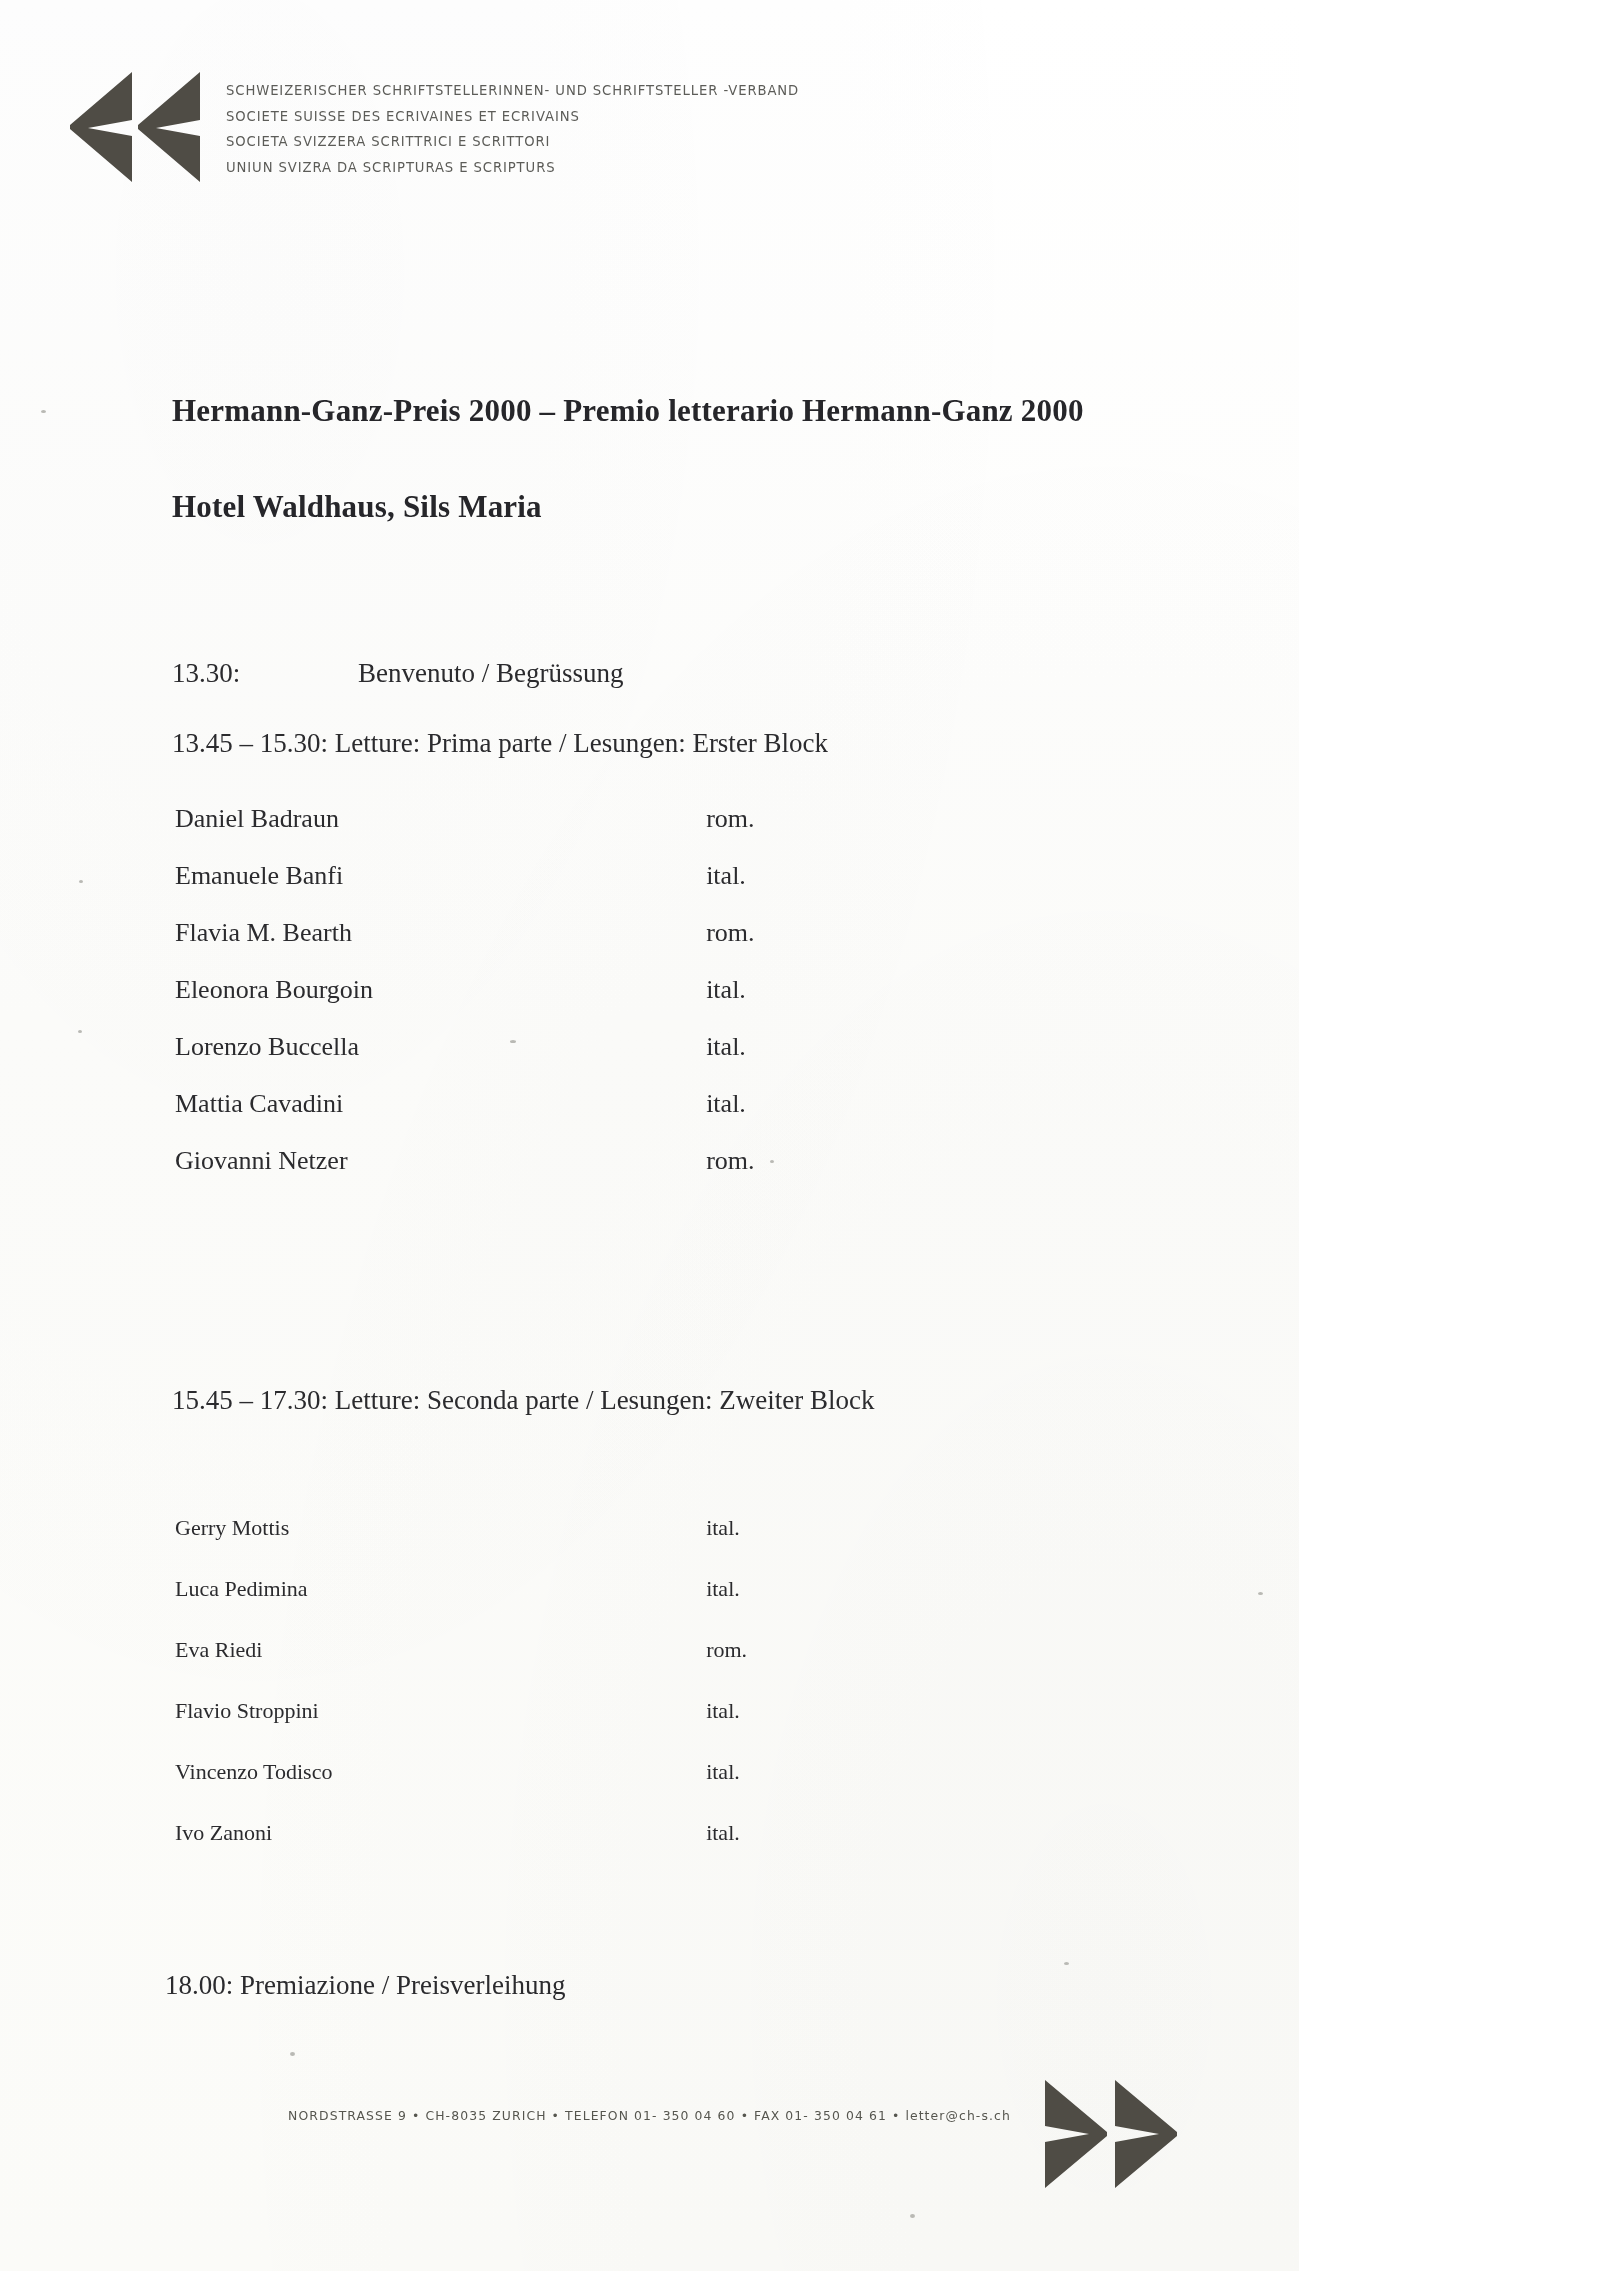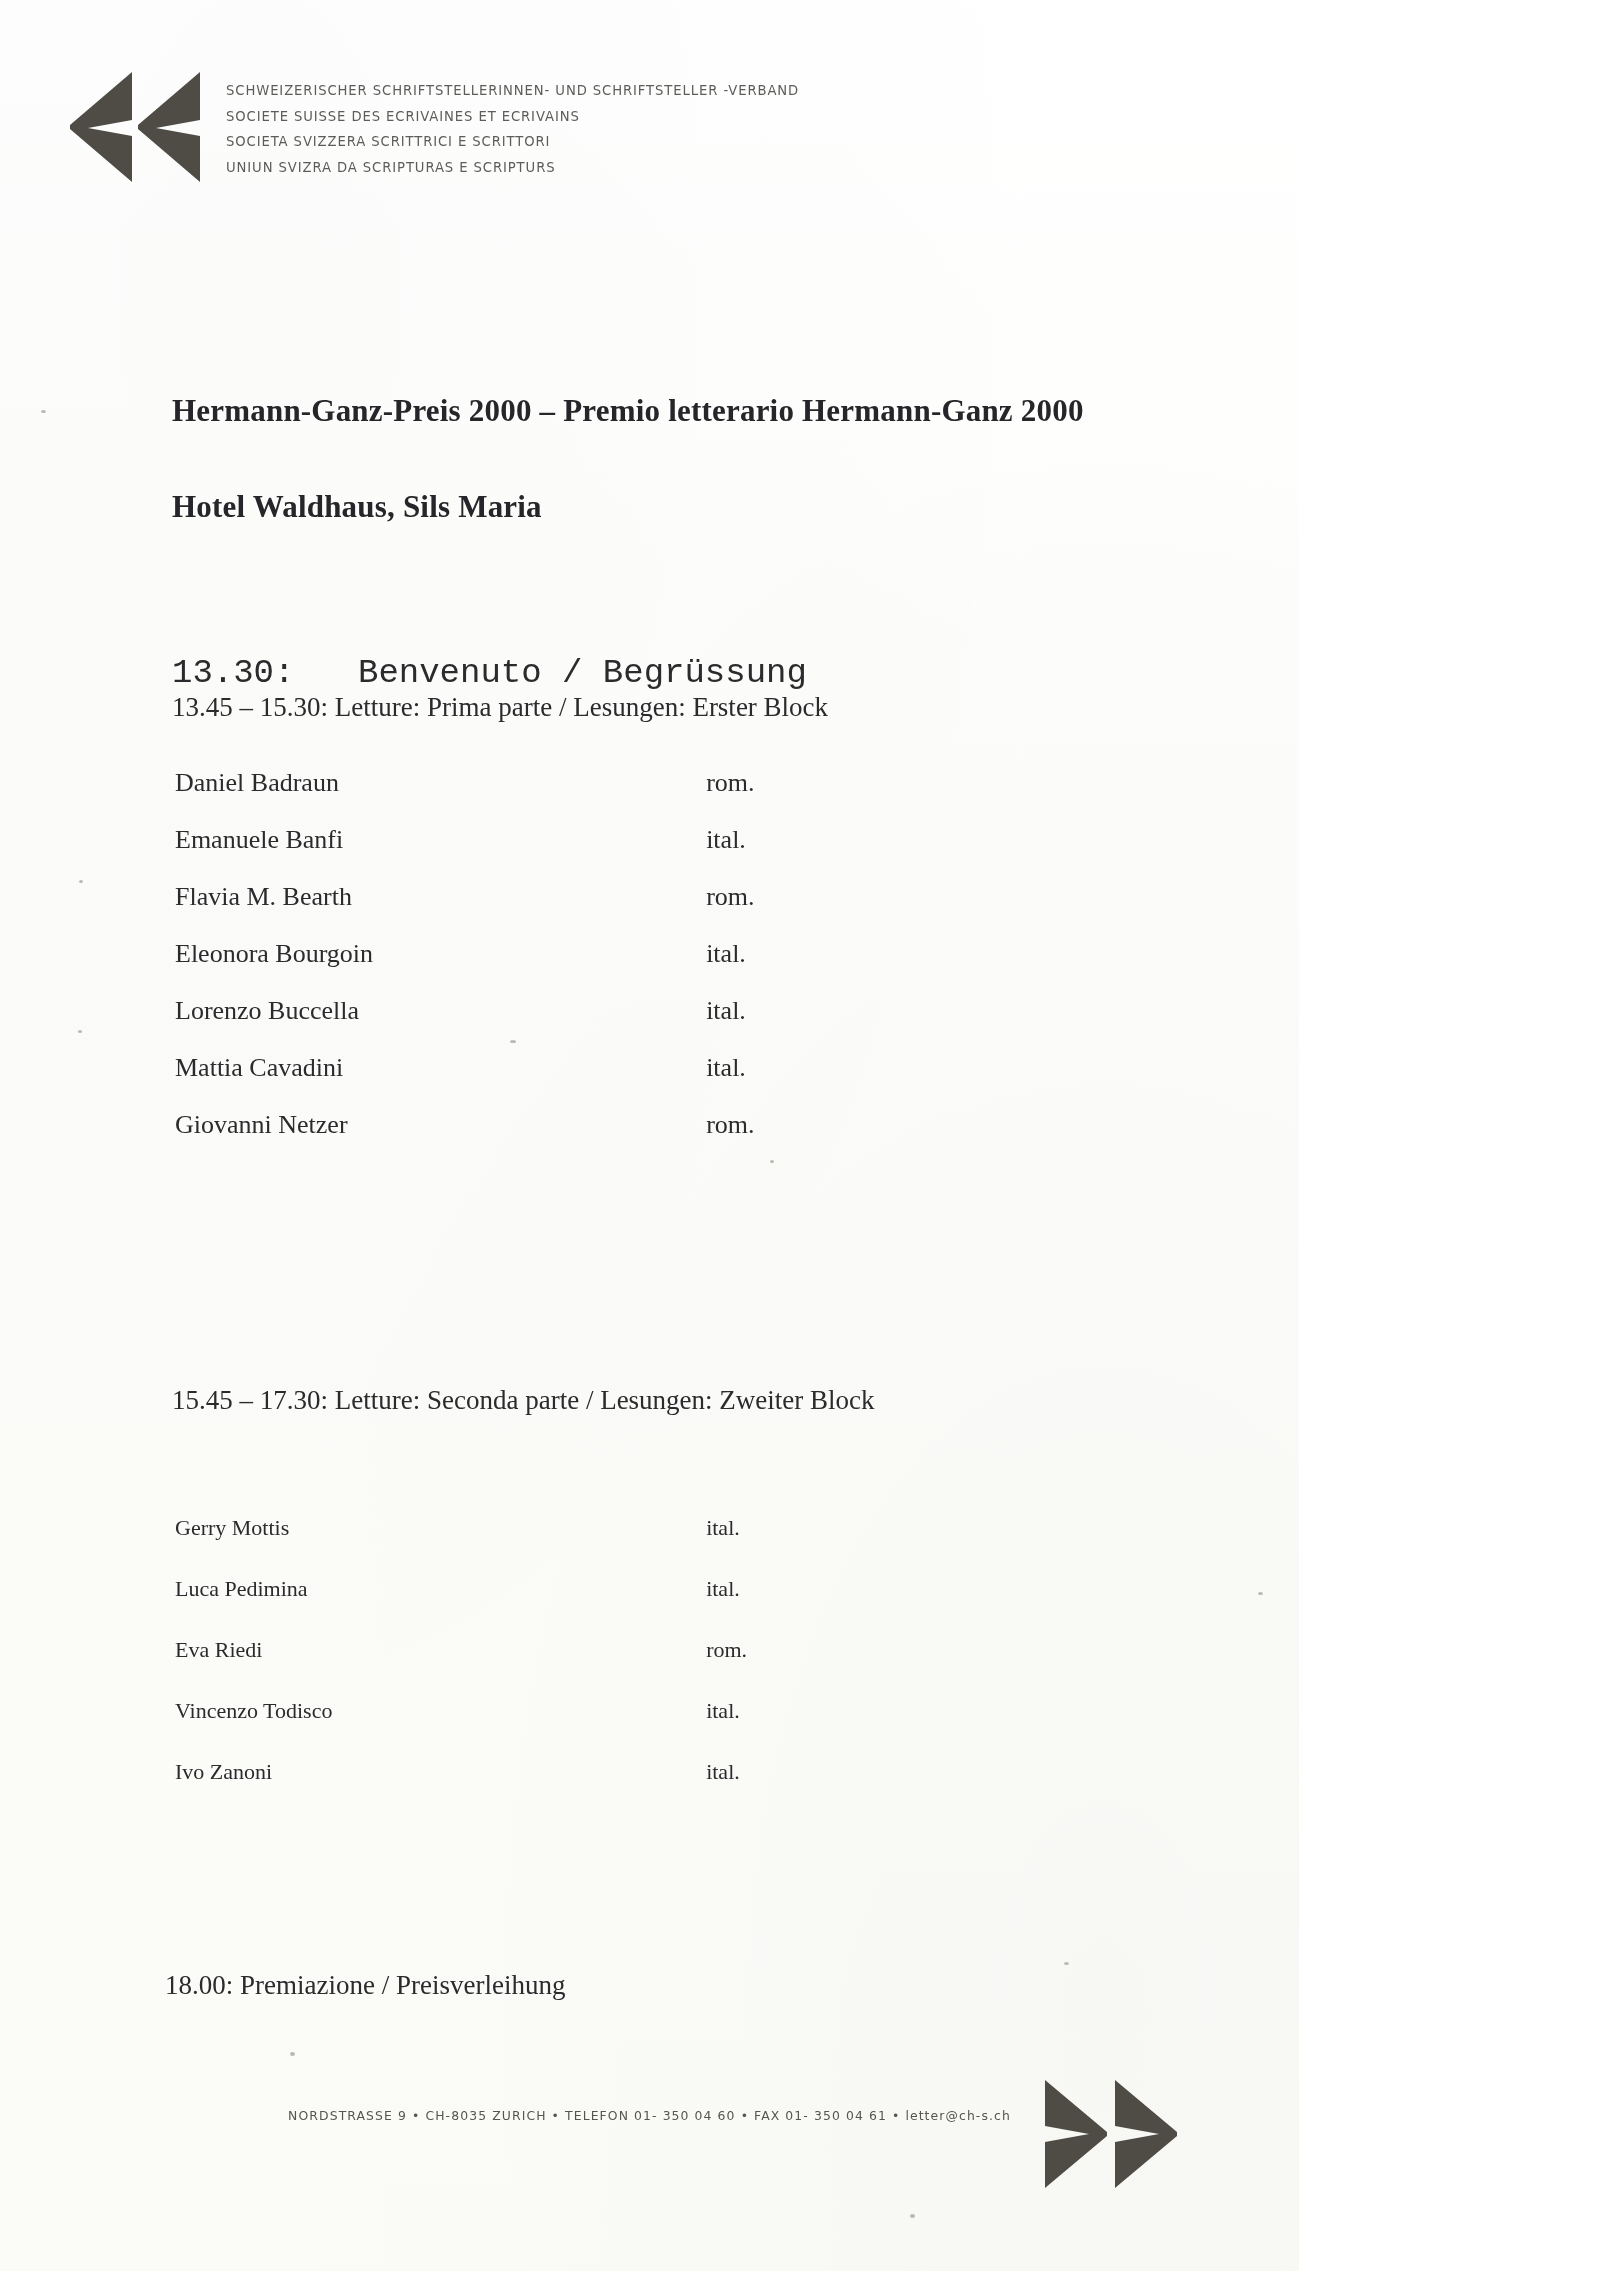--- a/index.html
+++ b/index.html
@@ -94,24 +94,24 @@
 
   
   .agenda {
     position: absolute;
     left: 172px;
     top: 656px;
     width: 1200px;
     color: #2b2b2e;
   }
   .slot-welcome {
-    font-size: 34px;
+    font-size: 27px;
     line-height: 34px;
-    white-space: nowrap;
-    font-family: Liberation Mono, monospace;
+    margin-bottom: 36px;
+    white-space: nowrap;
   }
   .slot-welcome .slot-time {
     display: inline-block;
     width: 186px;
   }
   .block-heading {
     font-size: 27px;
     line-height: 34px;
     white-space: nowrap;
   }
@@ -289,20 +289,24 @@
       </tr>
       <tr>
         <td class="name">Luca Pedimina</td>
         <td class="lang">ital.</td>
       </tr>
       <tr>
         <td class="name">Eva Riedi</td>
         <td class="lang">rom.</td>
       </tr>
       <tr>
+        <td class="name">Flavio Stroppini</td>
+        <td class="lang">ital.</td>
+      </tr>
+      <tr>
         <td class="name">Vincenzo Todisco</td>
         <td class="lang">ital.</td>
       </tr>
       <tr>
         <td class="name">Ivo Zanoni</td>
         <td class="lang">ital.</td>
       </tr>
     </tbody>
   </table>
 

